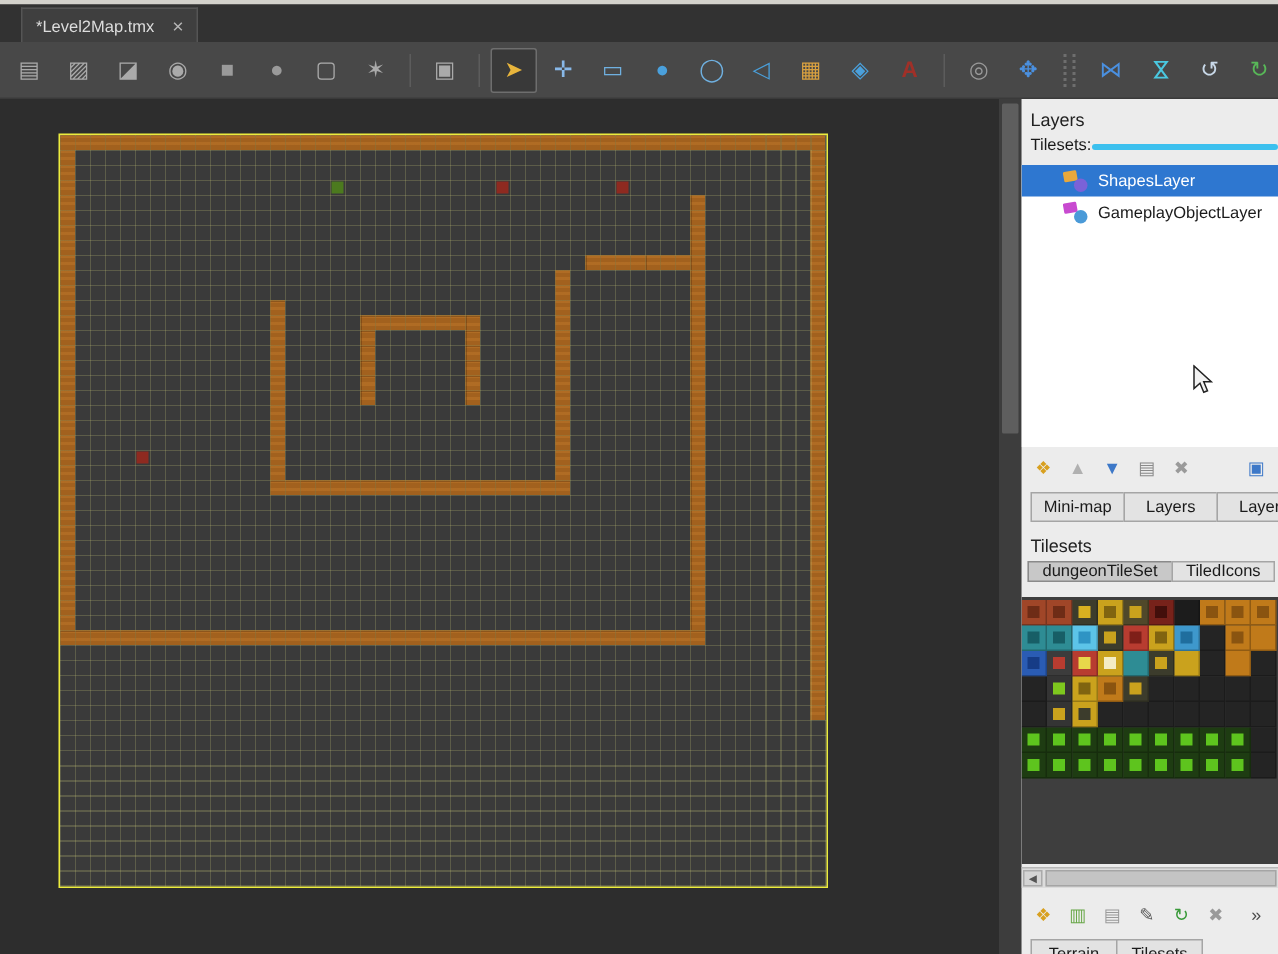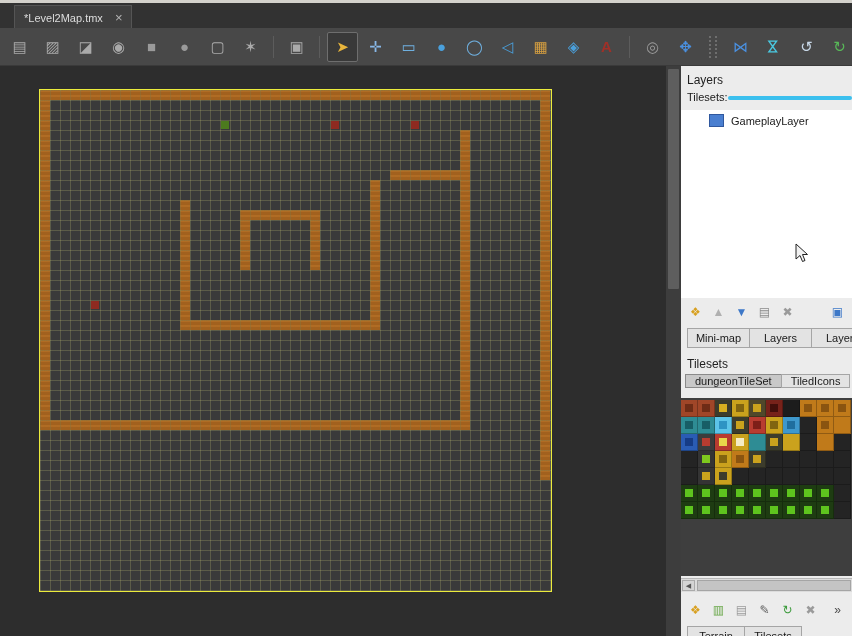--- a/index.html
+++ b/index.html
@@ -204,23 +204,33 @@
 </div>
 
 <div class="panel">
   <div class="p-title" style="top:7px;">Layers</div>
   <div class="op-label">Tilesets:</div>
   <div class="op-groove">
     <div class="op-handle"></div>
   </div>
 
   <div class="layer-list" id="layer-list">
+      <div class="layer-row selected">
+        <span class="licon">
+          <i class="sh-a" style="background: rgb(232, 168, 60);"></i>
+          <i class="sh-b" style="background: rgb(122, 98, 216);"></i>
+        </span>
+        <span>ShapesLayer</span>
+      </div>
       <div class="layer-row">
-        <span class="licon licon-grid" style="background: rgb(74, 127, 208);"></span>
-        <span>GameplayLayer</span>
+        <span class="licon">
+          <i class="sh-a" style="background: rgb(200, 74, 208);"></i>
+          <i class="sh-b" style="background: rgb(74, 154, 216);"></i>
+        </span>
+        <span>GameplayObjectLayer</span>
       </div>
     </div>
 
   <div class="icon-row" id="layer-buttons" style="left:4px;top:236px;width:163px;">
       <div class="ibtn">
         <span style="color: rgb(216, 160, 32);">❖</span>
       </div>
       <div class="ibtn">
         <span style="color: rgb(176, 176, 176);">▲</span>
       </div>

